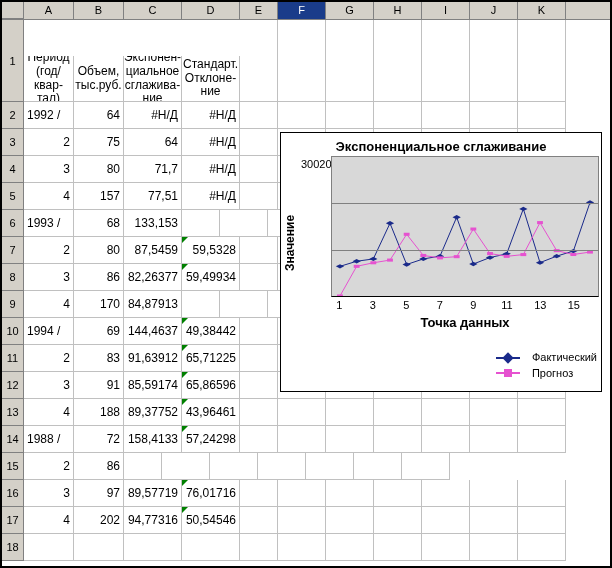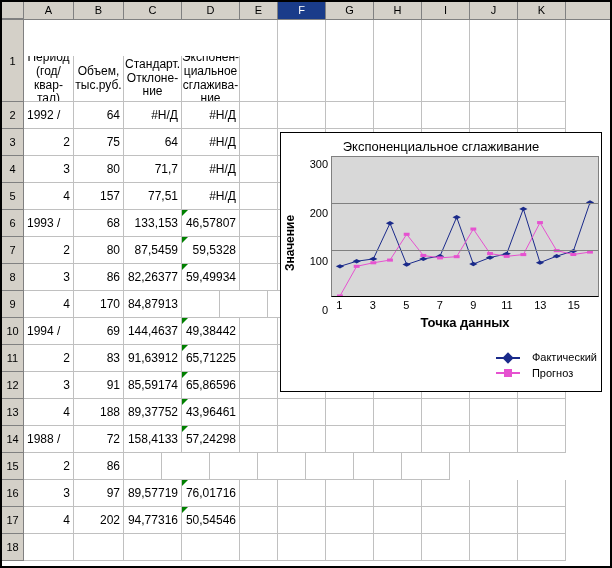--- a/index.html
+++ b/index.html
@@ -82,40 +82,40 @@
     position: absolute;
     left: 278px;
     top: 130px;
     width: 322px;
     height: 260px;
     background: #fff;
     border: 1px solid #000;
   }
   .chart-title {
     text-align: center;
-    font-weight: normal;
+    font-weight: bold;
     font-size: 13px;
     padding: 6px 0 2px 0;
   }
   .chart-body {
     display: flex;
     height: 174px;
     padding: 0 2px;
   }
   .y-label {
     writing-mode: vertical-rl;
     transform: rotate(180deg);
     font-weight: bold;
     font-size: 12px;
     text-align: center;
     width: 18px;
   }
   .y-ticks {
     display: flex;
-    flex-direction: column;
+    flex-direction: row;
     justify-content: space-between;
     width: 30px;
     text-align: right;
     font-size: 11px;
     padding: 2px 3px 14px 0;
   }
   .plot-wrap { flex: 1; display: flex; flex-direction: column; }
   .plot {
     flex: 1;
     background: #d8d8d8;
@@ -176,22 +176,22 @@
         <div class="col-header w-j">J</div>
         <div class="col-header w-k">K</div>
       </div>
   </div>
 
   <div class="rows" id="rows">
       <div class="row header-row">
         <div class="row-header w-rh">1</div>
         <div class="cell center w-a">Период (год/квар-тал)</div>
         <div class="cell center w-b">Объем, тыс.руб.</div>
+        <div class="cell center w-c">Экспонен-циальное сглажива-ние</div>
         <div class="cell center w-d">Стандарт. Отклоне-ние</div>
-        <div class="cell center w-c">Экспонен-циальное сглажива-ние</div>
         <div class="cell w-e"></div>
         <div class="cell w-f"></div>
         <div class="cell w-g"></div>
         <div class="cell w-h"></div>
         <div class="cell w-i"></div>
         <div class="cell w-j"></div>
         <div class="cell w-k"></div>
       </div>
       <div class="row">
         <div class="row-header w-rh">2</div>
@@ -247,21 +247,20 @@
         <div class="cell w-h"></div>
         <div class="cell w-i"></div>
         <div class="cell w-j"></div>
         <div class="cell w-k"></div>
       </div>
       <div class="row">
         <div class="row-header w-rh">6</div>
         <div class="cell  w-a">1993 /</div>
         <div class="cell right w-b">68</div>
         <div class="cell right w-c">133,153</div>
-        <div class="cell right w-d green-tri">46,57807</div>
         <div class="cell w-e"></div>
         <div class="cell w-f"></div>
         <div class="cell w-g"></div>
         <div class="cell w-h"></div>
         <div class="cell w-i"></div>
         <div class="cell w-j"></div>
         <div class="cell w-k"></div>
       </div>
       <div class="row">
         <div class="row-header w-rh">7</div>

